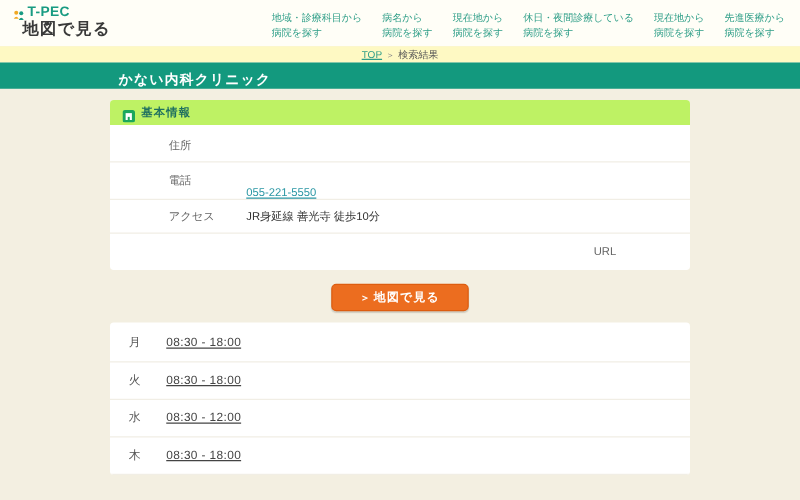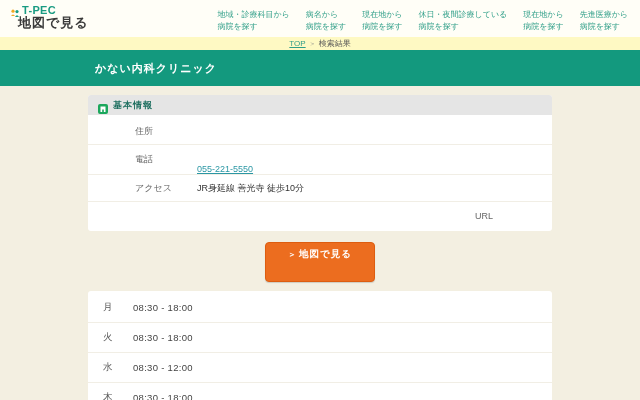--- a/index.html
+++ b/index.html
@@ -28,69 +28,69 @@
   .breadcrumb-bar {
     height:13px; background:#fef9c3;
     display:flex; align-items:center; justify-content:center;
     font-size:8px; gap:3px;
   }
   .crumb-home { color:#2f9e88; text-decoration:underline; cursor:pointer; }
   .crumb-sep { color:#888; font-size:7px; }
   .crumb-current { color:#555; }
   
   .title-bar {
-    height:36px; background:#13997e;
-    display:flex; align-items:center;
+    height:21px; background:#13997e;
+    display:flex; align-items:flex-end;
     padding-left:95px;
   }
   .title-bar span { color:#fff; font-weight:bold; font-size:11px; letter-spacing:1px; }
   
   .content { padding-top:9px; }
   .card {
     width:464px; margin:0 auto; background:#fff;
     border-radius:3px; overflow:hidden;
   }
   .card-head {
-    background:#e5e5e5; height:20px;
+    background:#bef264; height:20px;
     display:flex; align-items:center; gap:5px;
     padding-left:10px;
   }
   .card-head-title { color:#1e6f60; font-weight:bold; font-size:9px; letter-spacing:1px; }
   .head-icon { width:10px; height:10px; flex:0 0 auto; }
   .info-rows { padding:3px 0 2px 0; }
   .info-row {
     display:flex; align-items:center;
     min-height:27px; padding:0 15px;
     border-bottom:1px solid #f1eee5;
     font-size:9px;
   }
   .info-row:last-child { border-bottom:none;justify-content:flex-end; }
   .info-label { width:62px; color:#666; flex:0 0 auto;margin-left:32px; }
   .info-value { color:#333; }
   .info-value.link { color:#2b97a4; text-decoration:underline; cursor:pointer;margin-top:19px; }
   
   .btn-wrap { text-align:center; margin:11px 0 9px 0; }
   .map-btn {
-    display:inline-block; width:110px; height:40px; line-height:22px;
+    display:inline-block; width:110px; height:22px; line-height:22px;
     background:#ec6d1f; border:1px solid #dd5d10; border-radius:4px;
     color:#fff; font-weight:bold; font-size:9.5px; letter-spacing:1px;
     cursor:pointer; box-shadow:0 1px 1px rgba(0,0,0,.15);
     text-align:center;
   }
   .map-btn .arrow { font-size:8px; margin-right:2px; }
   
   .hours-rows { padding-top:2px; }
   .hours-row {
     display:flex; align-items:center;
     min-height:30px; padding:0 15px;
     border-bottom:1px solid #f1eee5;
     font-size:9.5px;
   }
   .hours-day { width:30px; color:#555; flex:0 0 auto; }
-  .hours-time { color:#444; letter-spacing:.3px; }
+  .hours-time { color:#444; letter-spacing:.3px;text-decoration:underline; }
 </style>
 </head>
 <body>
 
 <div class="site-header">
   <div class="logo">
     <div class="logo-top">
       <span class="head-icon">
         <svg width="10" height="10" viewBox="0 0 10 10">
           <circle cx="3" cy="2.2" r="1.6" fill="#f0a823"></circle>

